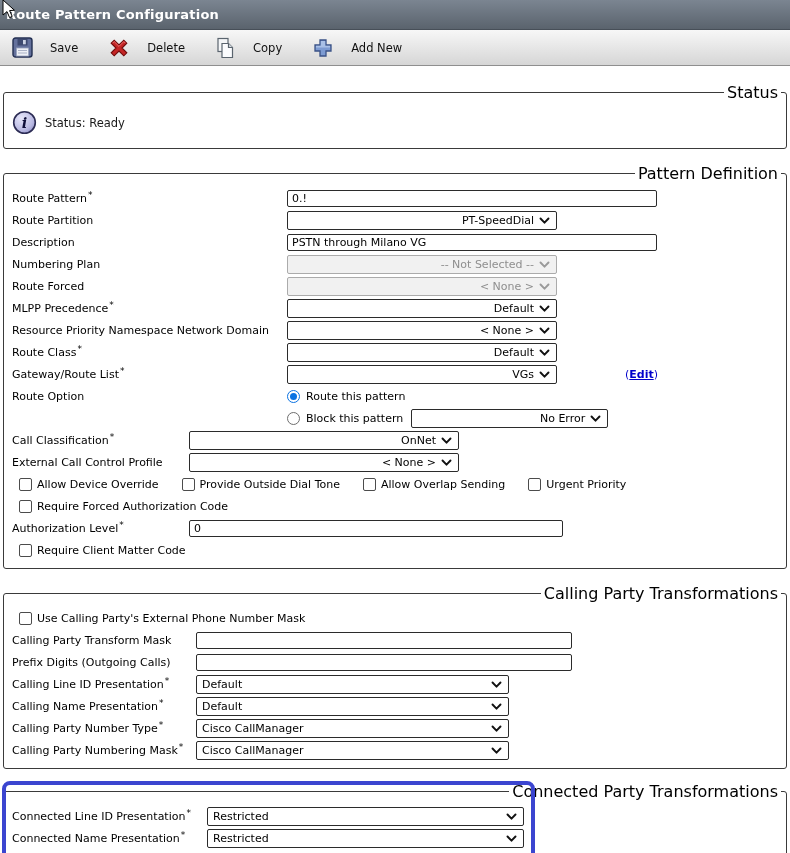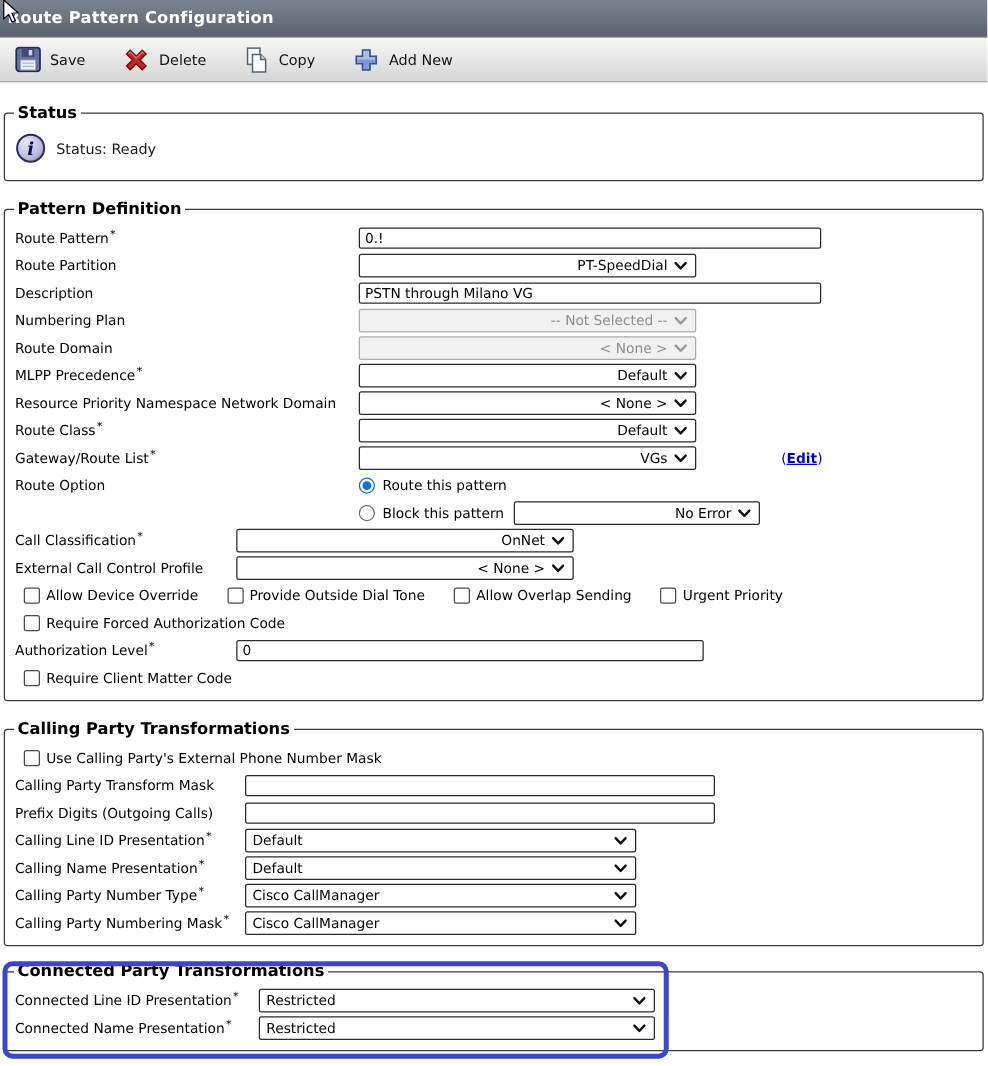--- a/index.html
+++ b/index.html
@@ -12,28 +12,28 @@
   .titlebar { height:30px; background:linear-gradient(#7b8591,#5a636d);
     border-bottom:1px solid #474f58; display:flex; align-items:center;
     padding-left:6px; position:relative; }
   .titlebar .title { color:#fff; font-size:13px; font-weight:bold; letter-spacing:.2px; }
   .cursor { position:absolute; left:1px; top:0; }
 
   
   .toolbar { height:36px; background:linear-gradient(#f7f7f7,#d6d6d6);
     border-bottom:1px solid #8f8f8f; display:flex; align-items:center;
     padding-left:12px; gap:30px; }
-  .tbtn { display:flex; align-items:center; gap:7px; cursor:pointer; }
+  .tbtn { display:flex; align-items:center; gap:17px; cursor:pointer; }
   .tbtn .tlabel { font-size:11.5px; color:#111; }
 
   
   .content { padding:2px 3px 0 3px; background:#fff; }
   fieldset { border:1px solid #3a3a3a; border-radius:3px; margin-top:15px;
     padding:4px 6px 7px 6px; }
-  legend { font-size:13px; font-weight:bold; padding:0 3px; margin-left:1px; color:#000; }
+  legend { font-size:16px; font-weight:normal; padding:0 3px; margin-left:1px; color:#000;text-align:right; }
 
   
   .status-row { display:flex; align-items:center; gap:8px; padding:4px 0 6px 2px; }
   .status-text { font-size:11.5px; color:#1a1a1a; }
 
   
   .row { display:flex; align-items:center; min-height:22px; padding-left:2px; }
   .row.top { align-items:flex-start; }
   .lbl { color:#000; flex-shrink:0; padding-top:1px; }
   .t-main .lbl { width:275px; }
@@ -179,21 +179,21 @@
         <span class="lbl"><span>Numbering Plan</span></span>
         <div class="sel disabled w310">
           <span>-- Not Selected --</span>
           <svg class="chev" width="11" height="8" viewBox="0 0 11 8">
               <path d="M1.5 1.5 L5.5 5.7 L9.5 1.5" fill="none" stroke="#111" stroke-width="1.9" stroke-linecap="round" stroke-linejoin="round"></path>
             </svg>
         </div>
       </div>
 
       <div class="row t-main">
-        <span class="lbl"><span>Route Domain</span></span>
+        <span class="lbl"><span>Route Forced</span></span>
         <div class="sel disabled w310">
           <span>&lt; None &gt;</span>
           <svg class="chev" width="11" height="8" viewBox="0 0 11 8">
               <path d="M1.5 1.5 L5.5 5.7 L9.5 1.5" fill="none" stroke="#111" stroke-width="1.9" stroke-linecap="round" stroke-linejoin="round"></path>
             </svg>
         </div>
       </div>
 
       <div class="row t-main">
         <span class="lbl"><span>MLPP Precedence</span><span class="req">*</span></span>

